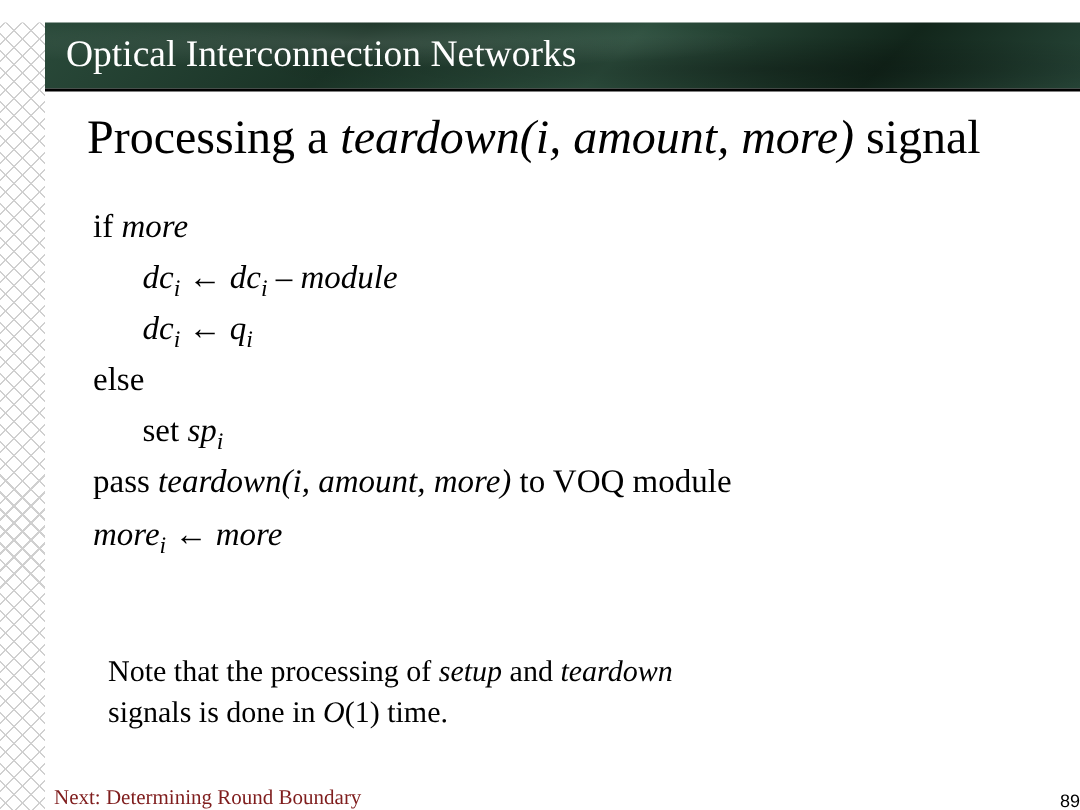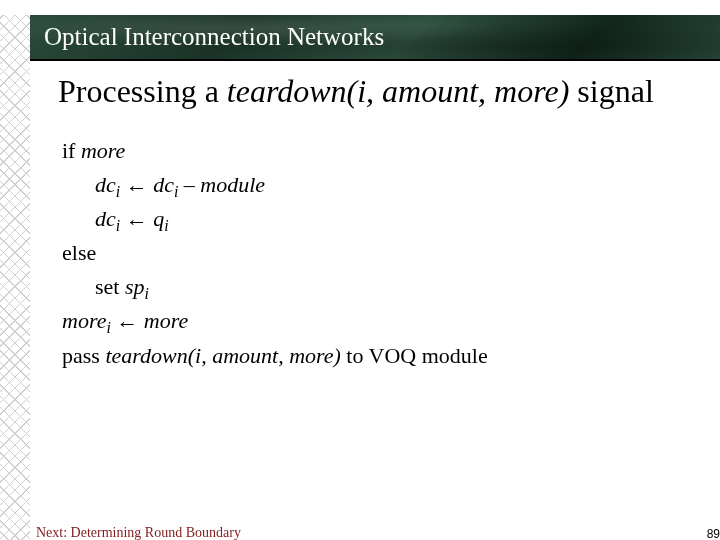--- a/index.html
+++ b/index.html
@@ -103,21 +103,25 @@
     <div class="heading">
       <span>Processing a </span><span class="ital">teardown(i, amount, more)</span><span> signal</span>
     </div>
 
     <div class="algo">
       <div class="line"><span>if</span> <span class="ital">more</span></div>
       <div class="line">      <span class="ital">dc</span><span class="sub">i</span> <span>←</span> <span class="ital">dc</span><span class="sub">i</span> <span>–</span> <span class="ital">module</span></div>
       <div class="line">      <span class="ital">dc</span><span class="sub">i</span> <span>←</span> <span class="ital">q</span><span class="sub">i</span></div>
       <div class="line"><span>else</span></div>
       <div class="line">      <span>set</span> <span class="ital">sp</span><span class="sub">i</span></div>
+      <div class="line"><span>pass</span> <span class="ital">teardown(i, amount, more)</span><span> to VOQ module</span></div>
       <div class="line"><span class="ital">more</span><span class="sub">i</span> <span>←</span> <span class="ital">more</span></div>
-      <div class="line"><span>pass</span> <span class="ital">teardown(i, amount, more)</span><span> to VOQ module</span></div>
     </div>
   </div>
 
+  <div class="note">
+    <span>Note that the processing of </span><span class="ital">setup</span><span> and </span><span class="ital">teardown</span><br>
+    <span>signals is done in </span><span class="ital">O</span><span>(1)</span><span> time.</span>
+  </div>
 
   <div class="footer-next">Next: Determining Round Boundary</div>
   <div class="page-num">89</div>
 </div>
 
 </body></html>

